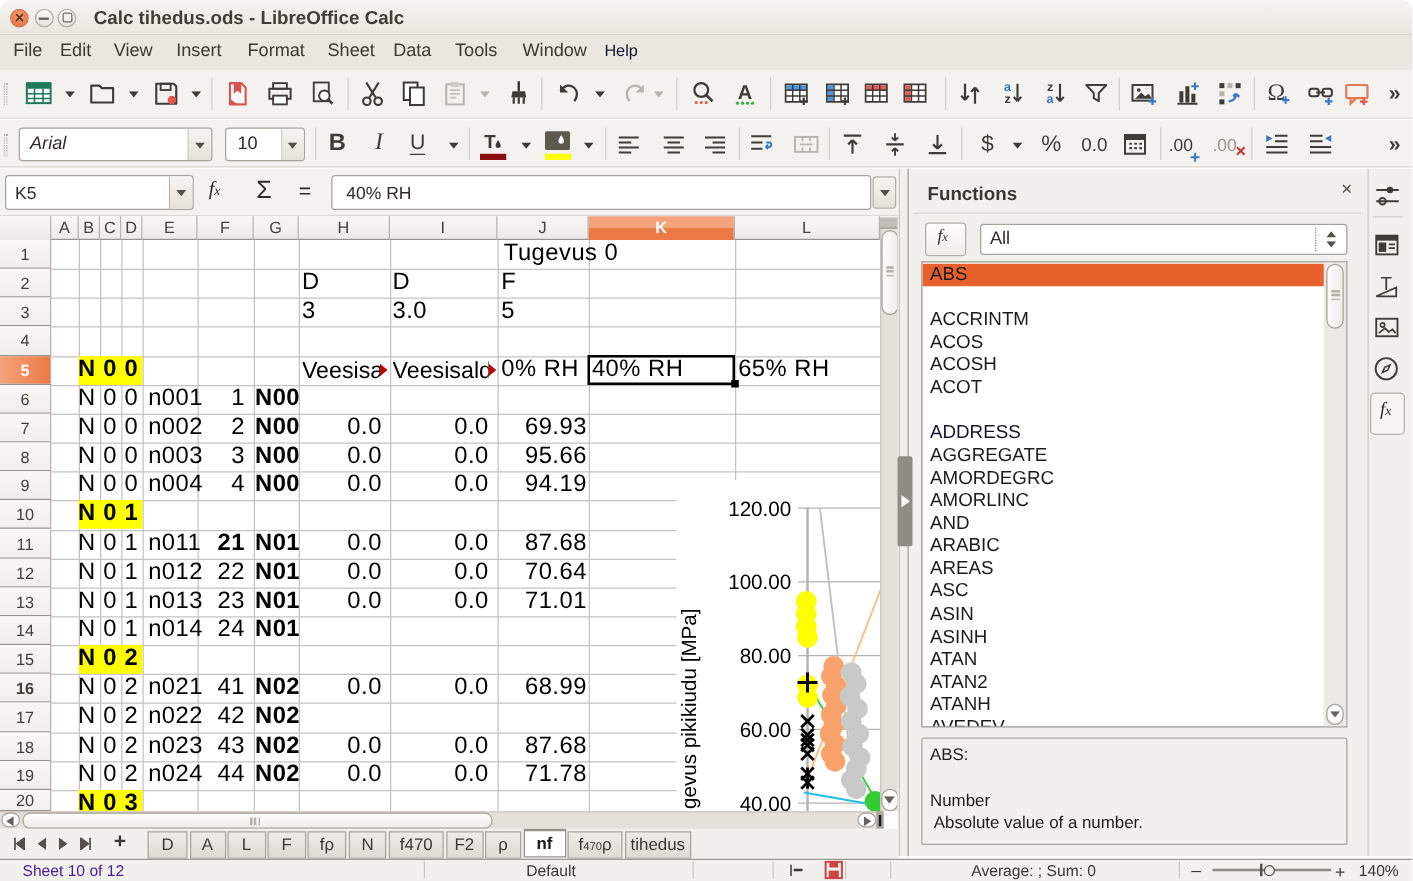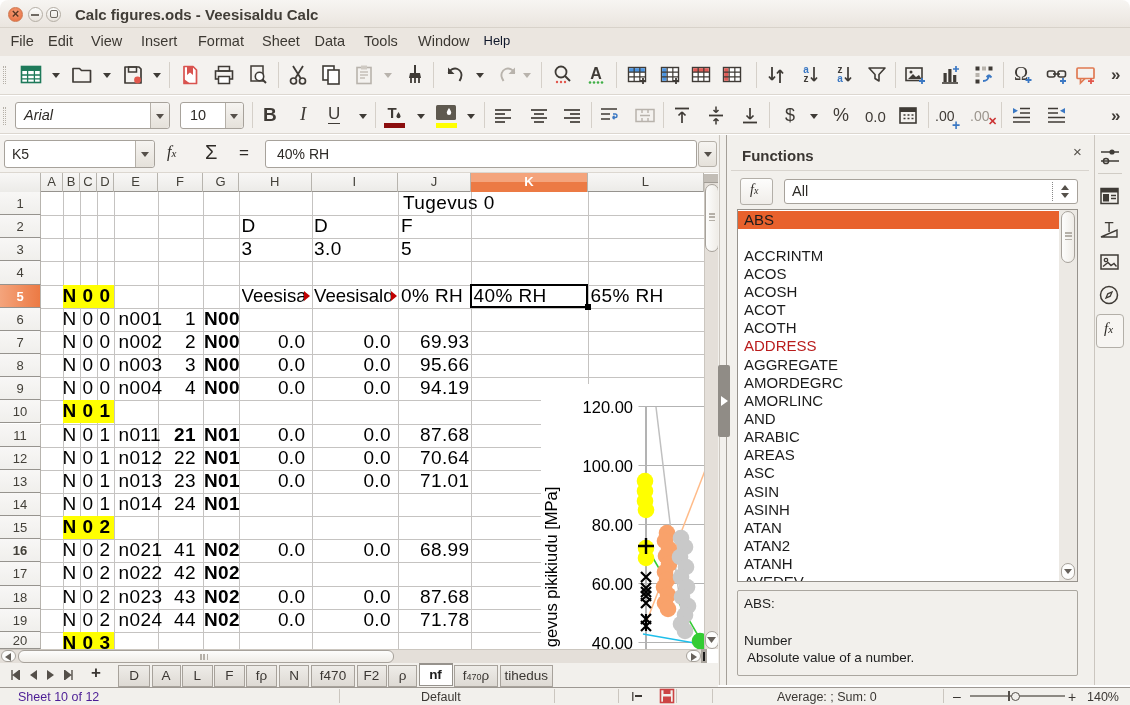--- a/index.html
+++ b/index.html
@@ -6,21 +6,21 @@
 .ab{position:absolute}
 </style></head><body>
 
 <div class="ab" style="left:0;top:0;width:1130px;height:28px;background:linear-gradient(#f7f5f2,#eae5df);border-bottom:1px solid #d8d2ca;border-radius:8px 8px 0 0"></div>
 <div class="ab" style="left:8px;top:7px;width:15px;height:15px;border-radius:50%;background:radial-gradient(circle at 50% 35%,#f49d78,#ec7e52 60%,#e4693a);border:1px solid #cf7a52"></div>
 <div class="ab" style="left:8px;top:7px;width:15px;height:15px;color:#5a3723;font-size:13px;font-weight:bold;text-align:center;line-height:14.5px">×</div>
 <div class="ab" style="left:27.5px;top:7px;width:15px;height:15px;border-radius:50%;background:linear-gradient(#fdfdfc,#e7e2db);border:1px solid #b4aea5"></div>
 <div class="ab" style="left:46px;top:7px;width:15px;height:15px;border-radius:50%;background:linear-gradient(#fdfdfc,#e7e2db);border:1px solid #b4aea5"></div>
 <div class="ab" style="left:31px;top:13.5px;width:8px;height:2px;background:#6e6962"></div>
 <div class="ab" style="left:49.5px;top:10px;width:8px;height:8px;border:1.5px solid #6e6962;border-radius:2px"></div>
-<div class="ab" style="left:75px;top:5.5px;font-size:15px;font-weight:bold;color:#413d37">Calc figures.ods - Veesisaldu Calc</div>
+<div class="ab" style="left:75px;top:5.5px;font-size:15px;font-weight:bold;color:#413d37">Calc tihedus.ods - LibreOffice Calc</div>
 <div class="ab" style="left:0;top:28px;width:1130px;height:28px;background:#ebe6e0"></div>
 <div class="ab" style="left:10.5px;top:33px;font-size:14.5px;color:#3c3832">File</div>
 <div class="ab" style="left:48px;top:33px;font-size:14.5px;color:#3c3832">Edit</div>
 <div class="ab" style="left:91px;top:33px;font-size:14.5px;color:#3c3832">View</div>
 <div class="ab" style="left:141px;top:33px;font-size:14.5px;color:#3c3832">Insert</div>
 <div class="ab" style="left:198px;top:33px;font-size:14.5px;color:#3c3832">Format</div>
 <div class="ab" style="left:262px;top:33px;font-size:14.5px;color:#3c3832">Sheet</div>
 <div class="ab" style="left:314.5px;top:33px;font-size:14.5px;color:#3c3832">Data</div>
 <div class="ab" style="left:364px;top:33px;font-size:14.5px;color:#3c3832">Tools</div>
 <div class="ab" style="left:418px;top:33px;font-size:14.5px;color:#3c3832">Window</div>
@@ -622,22 +622,21 @@
 <svg class="ab" style="left:1061px;top:193px" width="8" height="5" viewBox="0 0 8 5">
     <path d="M0 0 H8 L4 5 Z" fill="#55504a"></path>
   </svg>
 <div class="ab" style="left:737px;top:209px;width:341px;height:373px;background:#fff;border:1px solid #96928c;overflow:hidden">
 <div class="ab" style="left:0px;top:0.5px;width:339px;height:18.1px;background:#e8612c"></div>
 <div class="ab" style="left:6px;top:0.5px;height:18.1px;line-height:18.5px;font-size:15px;color:#1c1c1c;width:300px;overflow:hidden">ABS</div>
 <div class="ab" style="left:6px;top:36.78px;height:18.1px;line-height:18.5px;font-size:15px;color:#1c1c1c;width:300px;overflow:hidden">ACCRINTM</div>
 <div class="ab" style="left:6px;top:54.92px;height:18.1px;line-height:18.5px;font-size:15px;color:#1c1c1c;width:300px;overflow:hidden">ACOS</div>
 <div class="ab" style="left:6px;top:73.06px;height:18.1px;line-height:18.5px;font-size:15px;color:#1c1c1c;width:300px;overflow:hidden">ACOSH</div>
 <div class="ab" style="left:6px;top:91.2px;height:18.1px;line-height:18.5px;font-size:15px;color:#1c1c1c;width:300px;overflow:hidden">ACOT</div>
-<div class="ab" style="left:6px;top:109.34px;height:18.1px;line-height:18.5px;font-size:15px;color:#1c1c1c;width:300px;overflow:hidden">ACOTH</div>
-<div class="ab" style="left:6px;top:127.48px;height:18.1px;line-height:18.5px;font-size:15px;color:#b91c1c;width:300px;overflow:hidden">ADDRESS</div>
+<div class="ab" style="left:6px;top:127.48px;height:18.1px;line-height:18.5px;font-size:15px;color:#0f172a;width:300px;overflow:hidden">ADDRESS</div>
 <div class="ab" style="left:6px;top:145.62px;height:18.1px;line-height:18.5px;font-size:15px;color:#1c1c1c;width:300px;overflow:hidden">AGGREGATE</div>
 <div class="ab" style="left:6px;top:163.76px;height:18.1px;line-height:18.5px;font-size:15px;color:#1c1c1c;width:300px;overflow:hidden">AMORDEGRC</div>
 <div class="ab" style="left:6px;top:181.9px;height:18.1px;line-height:18.5px;font-size:15px;color:#1c1c1c;width:300px;overflow:hidden">AMORLINC</div>
 <div class="ab" style="left:6px;top:200.04000000000002px;height:18.1px;line-height:18.5px;font-size:15px;color:#1c1c1c;width:300px;overflow:hidden">AND</div>
 <div class="ab" style="left:6px;top:218.18px;height:18.1px;line-height:18.5px;font-size:15px;color:#1c1c1c;width:300px;overflow:hidden">ARABIC</div>
 <div class="ab" style="left:6px;top:236.32px;height:18.1px;line-height:18.5px;font-size:15px;color:#1c1c1c;width:300px;overflow:hidden">AREAS</div>
 <div class="ab" style="left:6px;top:254.46px;height:18.1px;line-height:18.5px;font-size:15px;color:#1c1c1c;width:300px;overflow:hidden">ASC</div>
 <div class="ab" style="left:6px;top:272.6px;height:18.1px;line-height:18.5px;font-size:15px;color:#1c1c1c;width:300px;overflow:hidden">ASIN</div>
 <div class="ab" style="left:6px;top:290.74px;height:18.1px;line-height:18.5px;font-size:15px;color:#1c1c1c;width:300px;overflow:hidden">ASINH</div>
 <div class="ab" style="left:6px;top:308.88px;height:18.1px;line-height:18.5px;font-size:15px;color:#1c1c1c;width:300px;overflow:hidden">ATAN</div>

